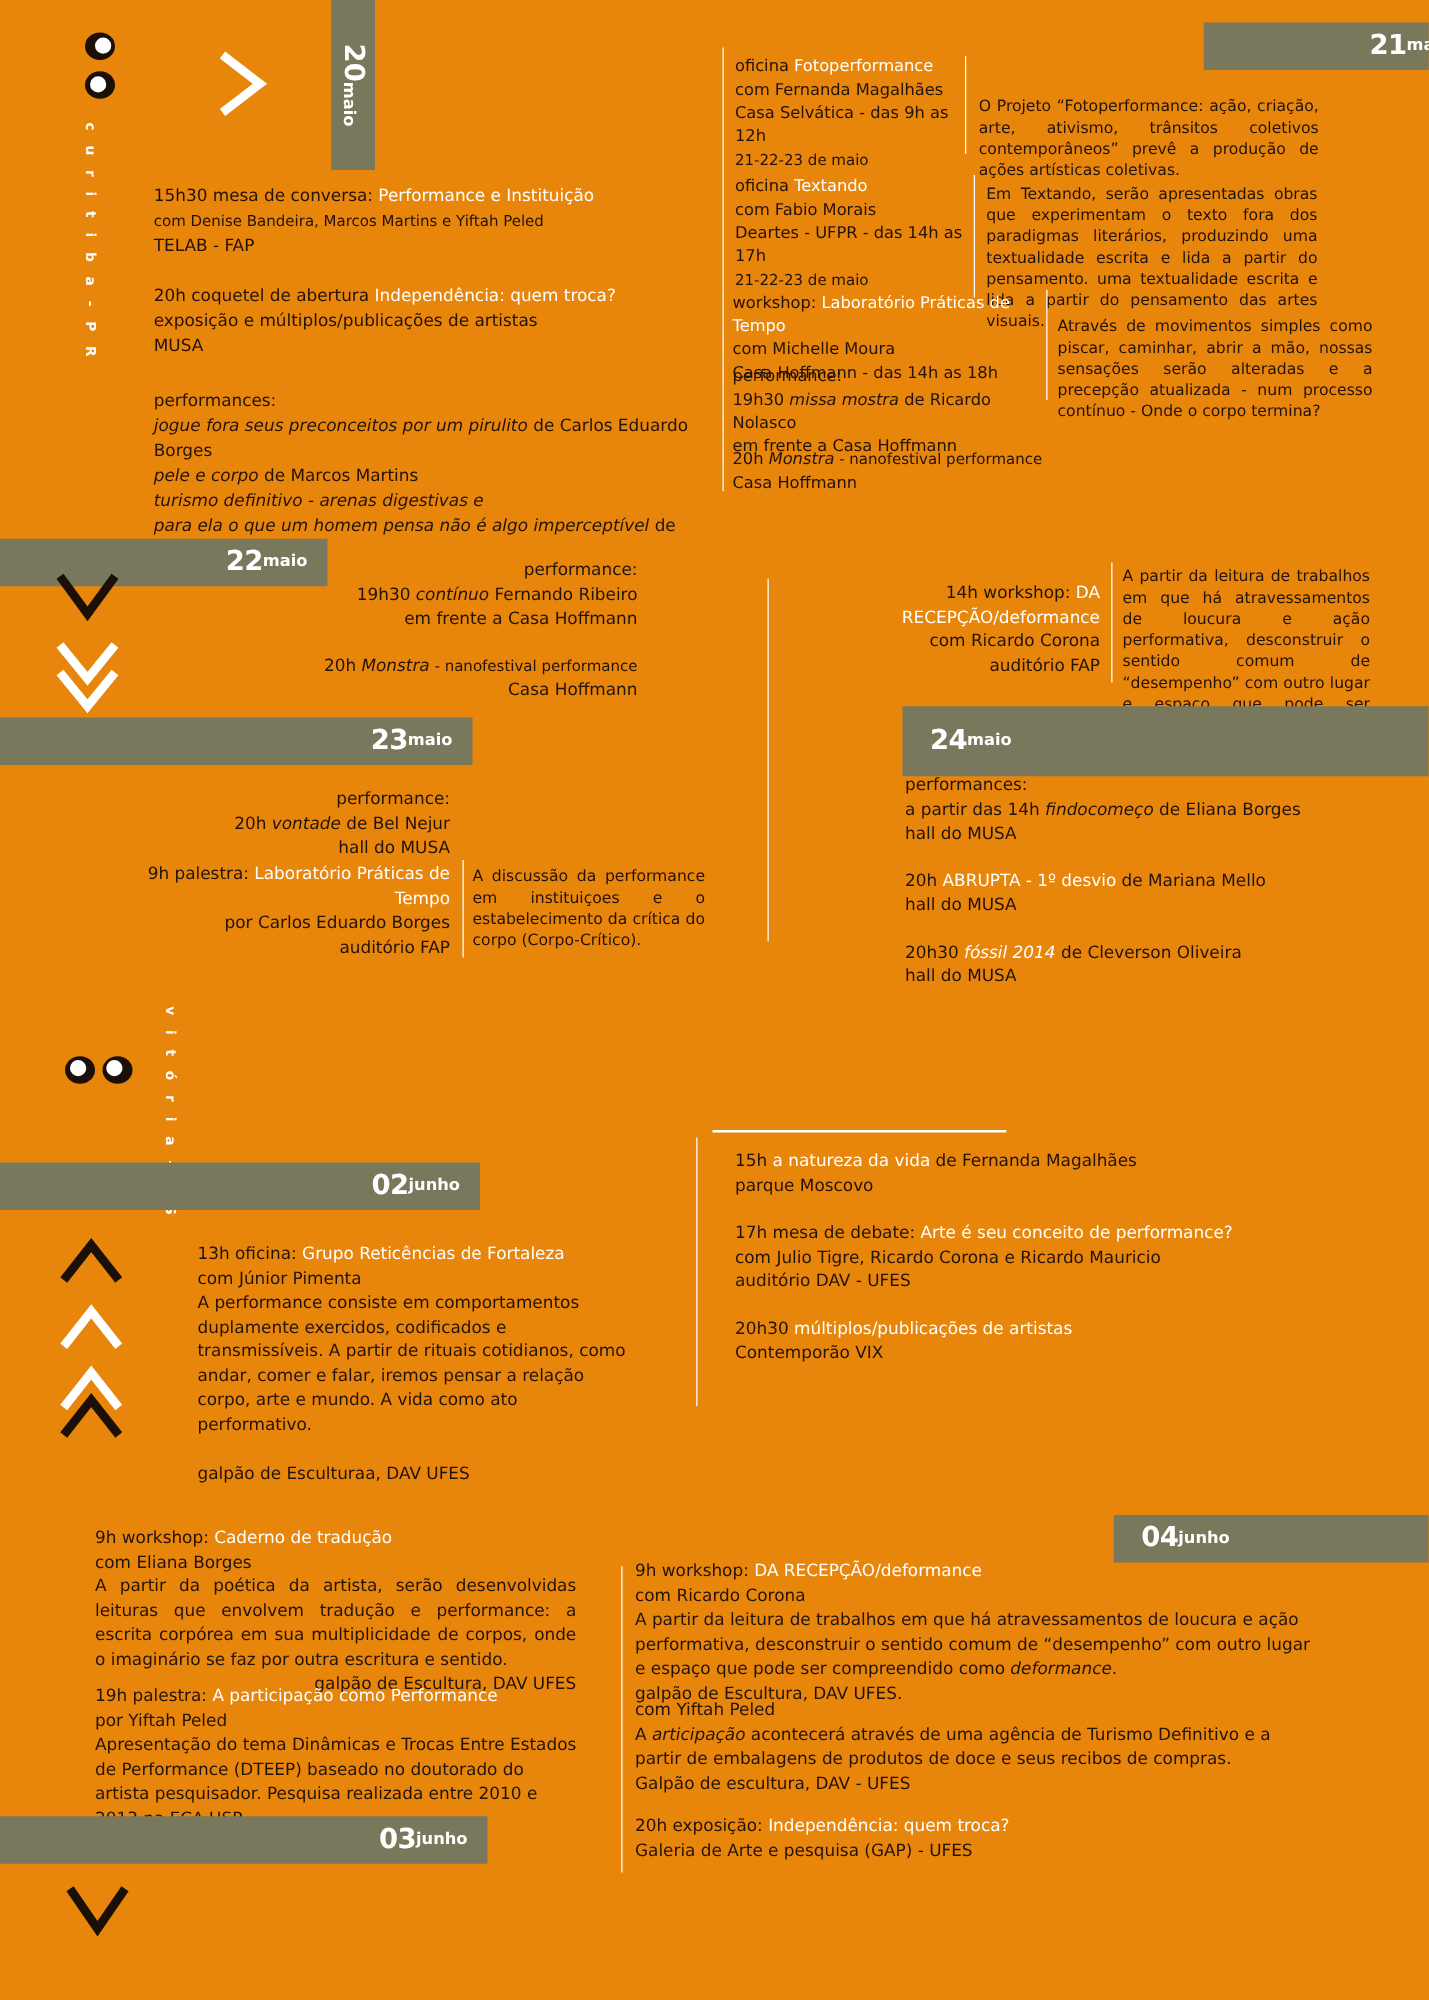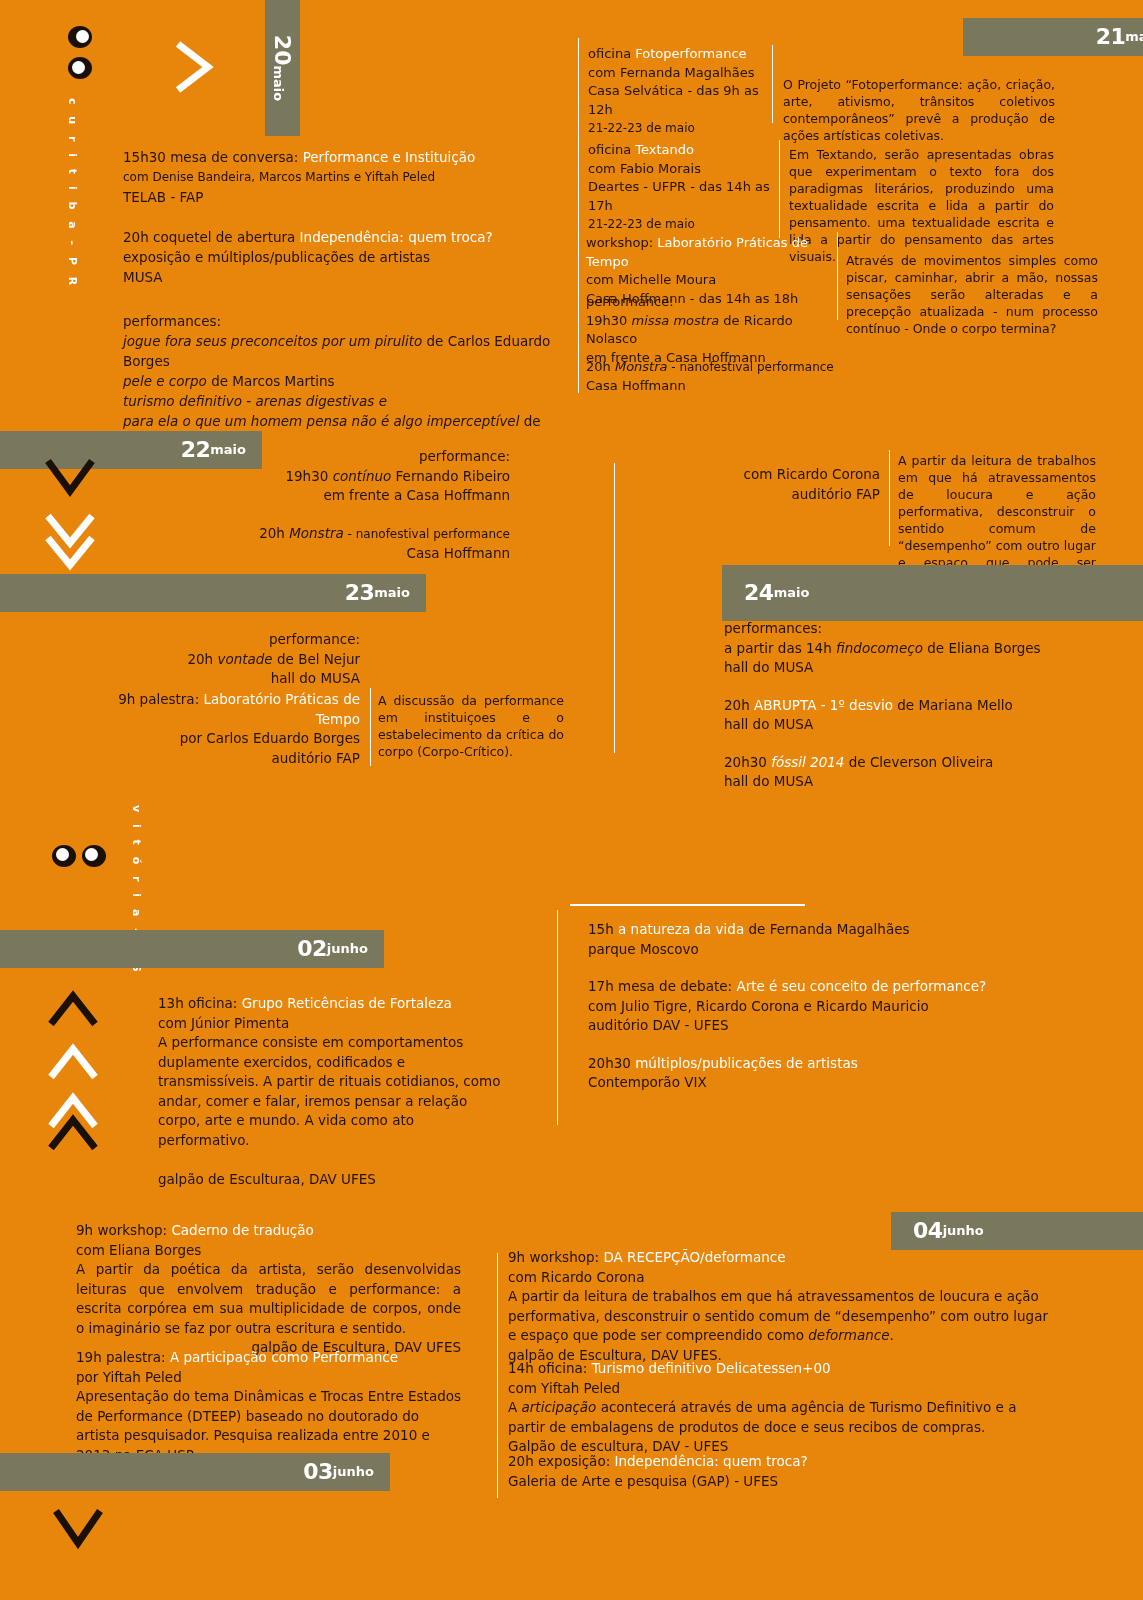--- a/index.html
+++ b/index.html
@@ -204,29 +204,30 @@
     <p><span>19h30  </span><span class="it">contínuo</span><span> Fernando Ribeiro</span></p>
     <p>em frente a Casa Hoffmann</p>
     <p style="height:18px;"></p>
     <p><span>20h </span><span class="it">Monstra</span><span class="small"> - nanofestival performance</span></p>
     <p>Casa Hoffmann</p>
   </div>
 
   <div class="vrule" style="left:614px; top:463px; height:290px;"></div>
 
   <div class="tb ra" style="left:625px; top:465px; width:255px; font-size:13.5px; line-height:19.5px;">
+    <p><span>14h workshop: </span><span class="hl">DA RECEPÇÃO/deformance</span></p>
     <p>com Ricardo Corona</p>
     <p>auditório FAP</p>
   </div>
   <div class="vrule" style="left:889px; top:450px; height:96px;"></div>
   <div class="tb just" style="left:898px; top:452px; width:198px; font-size:12.5px; line-height:17px;">
     <span>A partir da leitura de trabalhos em que há atravessamentos de loucura e ação performativa, desconstruir o sentido comum de “desempenho” com outro lugar e espaço que pode ser compreendido como </span><span class="it">deformance</span><span>.</span>
   </div>
 
-  <div class="datebar right-align" style="left:0px; top:574px; width:426px; height:38px;padding-left:36px;">
+  <div class="datebar right-align" style="left:0px; top:574px; width:378px; height:38px;padding-left:36px;">
     <span class="dnum">23</span>
     <span class="dmon">maio</span>
   </div>
 
   <div class="tb ra" style="left:60px; top:630px; width:300px; font-size:13.5px; line-height:19.5px;">
     <p>performance:</p>
     <p><span>20h </span><span class="it">vontade</span><span> de Bel Nejur</span></p>
     <p>hall do MUSA</p>
   </div>
 
@@ -335,21 +336,20 @@
   <div class="vrule" style="left:497px; top:1253px; height:245px;"></div>
 
   <div class="tb" style="left:508px; top:1248px; width:545px; font-size:13.5px; line-height:19.5px;">
     <p><span>9h workshop: </span><span class="hl">DA RECEPÇÃO/deformance</span></p>
     <p>com Ricardo Corona</p>
     <p><span>A partir da leitura de trabalhos em que há atravessamentos de loucura e ação performativa, desconstruir o sentido comum de “desempenho” com outro lugar e espaço que pode ser compreendido como </span><span class="it">deformance</span><span>.</span></p>
     <p>galpão de Escultura, DAV UFES.</p>
   </div>
 
   <div class="tb" style="left:508px; top:1359px; width:545px; font-size:13.5px; line-height:19.5px;">
-    <p><span>14h oficina: </span><span class="hl">Turismo definitivo Delicatessen+00</span></p>
     <p>com Yiftah Peled</p>
     <p><span>A </span><span class="it">articipação</span><span> acontecerá através de uma agência de Turismo Definitivo e a partir de embalagens de produtos de doce e seus recibos de compras.</span></p>
     <p>Galpão de escultura, DAV - UFES</p>
   </div>
 
   <div class="tb" style="left:508px; top:1452px; width:545px; font-size:13.5px; line-height:19.5px;">
     <p><span>20h exposição: </span><span class="hl">Independência: quem troca?</span></p>
     <p>Galeria de Arte e pesquisa (GAP) - UFES</p>
   </div>
 

